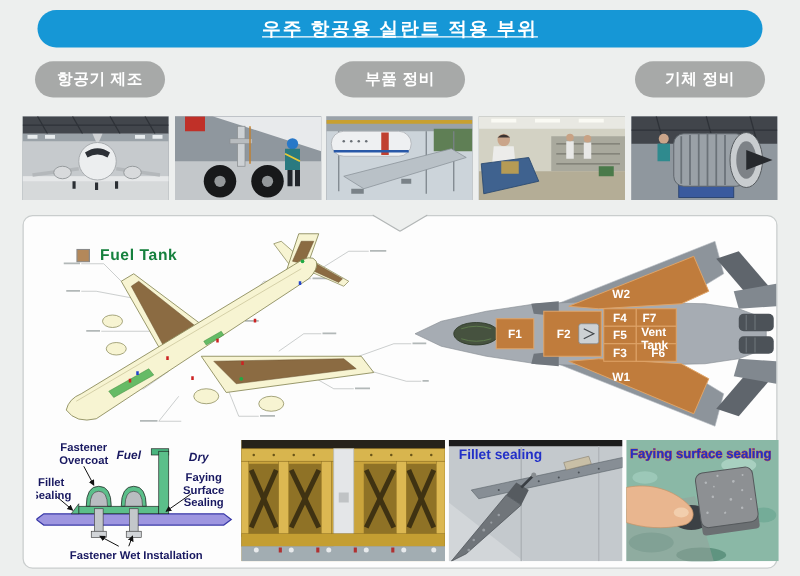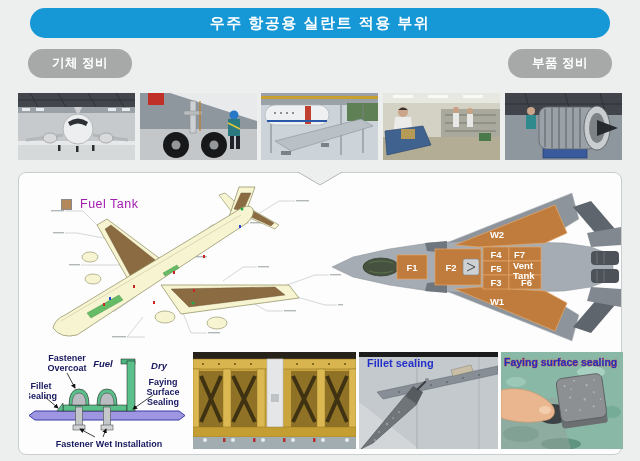--- a/index.html
+++ b/index.html
@@ -1,57 +1,58 @@
 <!DOCTYPE html>
 <html><head>
 <meta charset="utf-8">
 <style>
   html,body{margin:0;padding:0;background:#edefee;}
   .page{position:relative;width:640px;height:461px;background:#edefee;overflow:hidden;
         font-family:"Liberation Sans",sans-serif;}
   
   .header{position:absolute;left:30px;top:8px;width:580px;height:30px;background:#1697d6;
           border-radius:15px;display:flex;align-items:center;justify-content:center;
-          color:#fff;font-size:15px;font-weight:bold;letter-spacing:1.5px;}
+          color:#fff;font-size:15px;font-weight:bold;letter-spacing:1.5px;text-decoration:underline;}
   
   .cats{position:absolute;left:28px;top:49px;width:584px;display:flex;justify-content:space-between;}
   .cat{width:104px;height:29px;border-radius:15px;background:#a7a9a8;color:#fff;
        font-weight:bold;font-size:12.5px;display:flex;align-items:center;justify-content:center;
        letter-spacing:0.5px;cursor:pointer;}
   
   .photos{position:absolute;left:18px;top:93px;width:604px;height:67px;display:flex;gap:4.7px;}
   .photo{width:117px;height:67px;overflow:hidden;background:#9aa0a6;}
   .photo svg{display:block;}
   
   .panel{position:absolute;left:18px;top:172px;width:604px;height:283px;background:#fdfdfd;
          border:1px solid #c9cdcd;border-radius:8px;box-sizing:border-box;}
   .notch{position:absolute;left:298px;top:165px;width:44px;height:24px;z-index:3;}
   .legend{position:absolute;left:42px;top:24px;display:flex;align-items:center;gap:8px;z-index:2;}
-  .legend-label{font-size:12.5px;font-weight:normal;color:#a21caf;letter-spacing:0.5px;}
+  .legend-label{font-size:12.5px;font-weight:bold;color:#15803d;letter-spacing:0.5px;}
   .a380{position:absolute;left:24px;top:12px;width:300px;height:166px;}
   .f22{position:absolute;left:310px;top:12px;width:294px;height:164px;}
   .seal-diagram{position:absolute;left:10px;top:176px;width:160px;height:102px;}
   .tank-photo{position:absolute;left:174px;top:179px;width:163px;height:97px;}
   .fillet-photo{position:absolute;left:340px;top:179px;width:139px;height:97px;}
   .faying-photo{position:absolute;left:482px;top:179px;width:122px;height:97px;}
   svg text{font-family:"Liberation Sans",sans-serif;}
   svg .serif{font-family:"Liberation Serif",serif;}
 </style>
 </head>
 <body>
 
 <div class="page">
 
   <div class="header">
     <span>우주 항공용 실란트 적용 부위</span>
   </div>
 
   <div class="cats">
+    <div class="cat">항공기 제조</div>
+    <div class="cat">부품 정비</div>
     <div class="cat">기체 정비</div>
-    <div class="cat">부품 정비</div>
   </div>
 
   <div class="photos">
     <div class="photo">
       <svg width="117" height="67" viewBox="0 0 117 67">
         <rect width="117" height="67" fill="#c6cacd"></rect>
         <rect width="117" height="14" fill="#42464c"></rect>
         <g stroke="#2e3238" stroke-width="1">
             <line x1="0" y1="7" x2="117" y2="7"></line>
             <line x1="12" y1="0" x2="20" y2="14"></line>

